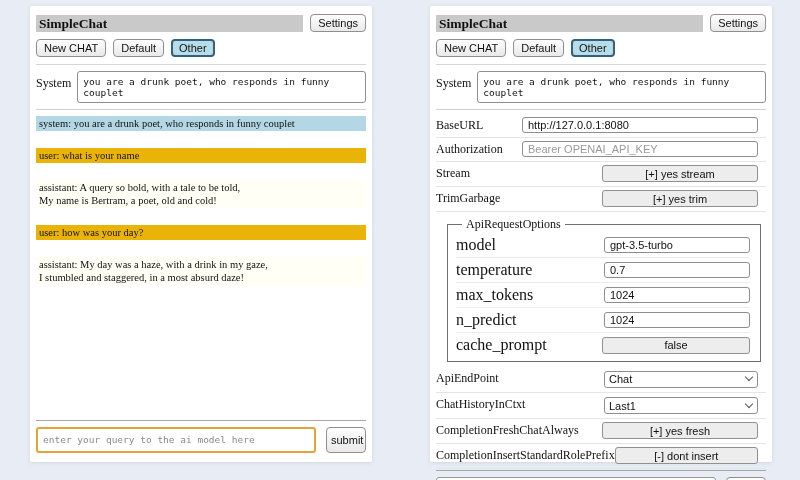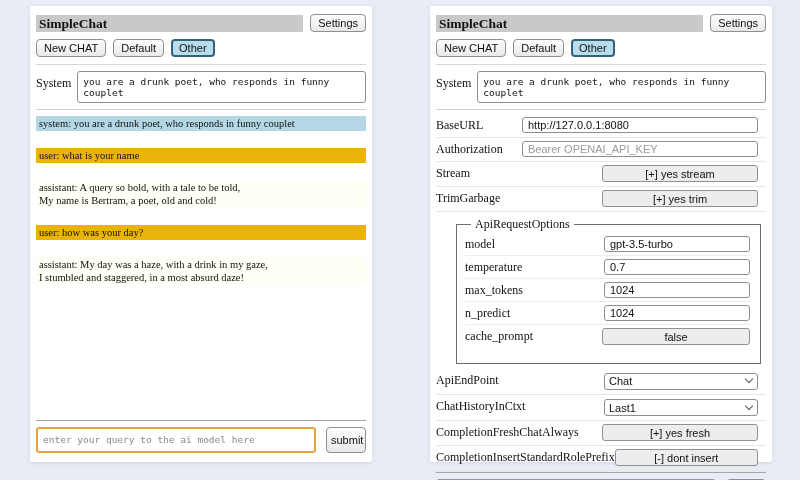--- a/index.html
+++ b/index.html
@@ -106,29 +106,29 @@
     background: #fff; border: 1px solid #8e8e8e; border-radius: 3px;
     padding: 0 14px 0 4px; color: #111;
   }
   .selwrap::after {
     content: ""; position: absolute; right: 6px; top: 5px;
     width: 5px; height: 5px;
     border-right: 1.2px solid #555; border-bottom: 1.2px solid #555;
     transform: rotate(45deg); pointer-events: none;
   }
   fieldset.apiopts {
-    margin: 4px 5px 5px 20px; border: 1px solid #6f6f6f;
-    padding: 1px 10px 18px 8px;
+    margin: 4px 5px 5px 11px; border: 1px solid #6f6f6f;
+    padding: 1px 10px 7px 8px;
   }
   fieldset.apiopts legend { font-size: 12px; padding: 0 4px; margin-left: 6px; }
   .frow {
     display: flex; justify-content: space-between; align-items: center;
     border-bottom: 1px solid #ececec; padding: 3px 0 3px;
   }
-  .frow .lbl { font-size: 12px; }
+  .frow .lbl { font-size: 16px; }
   .frow input.stext { width: 146px; margin-right: 0; }
   .frow .sbtn { width: 148px; margin-right: 0; }
 </style>
 </head>
 <body>
 
 <div class="panel left">
   <div class="hdr">
     <div class="titlebar">SimpleChat</div>
     <button class="btn">Settings</button>

